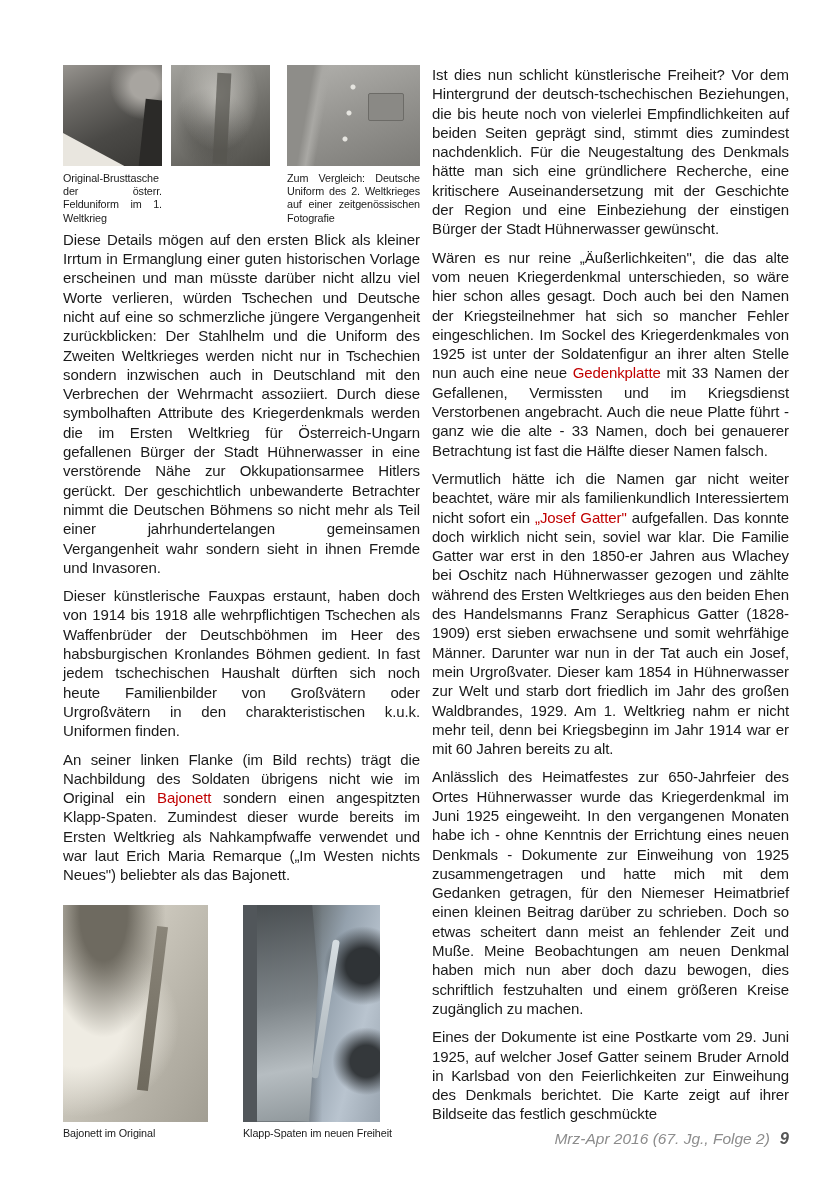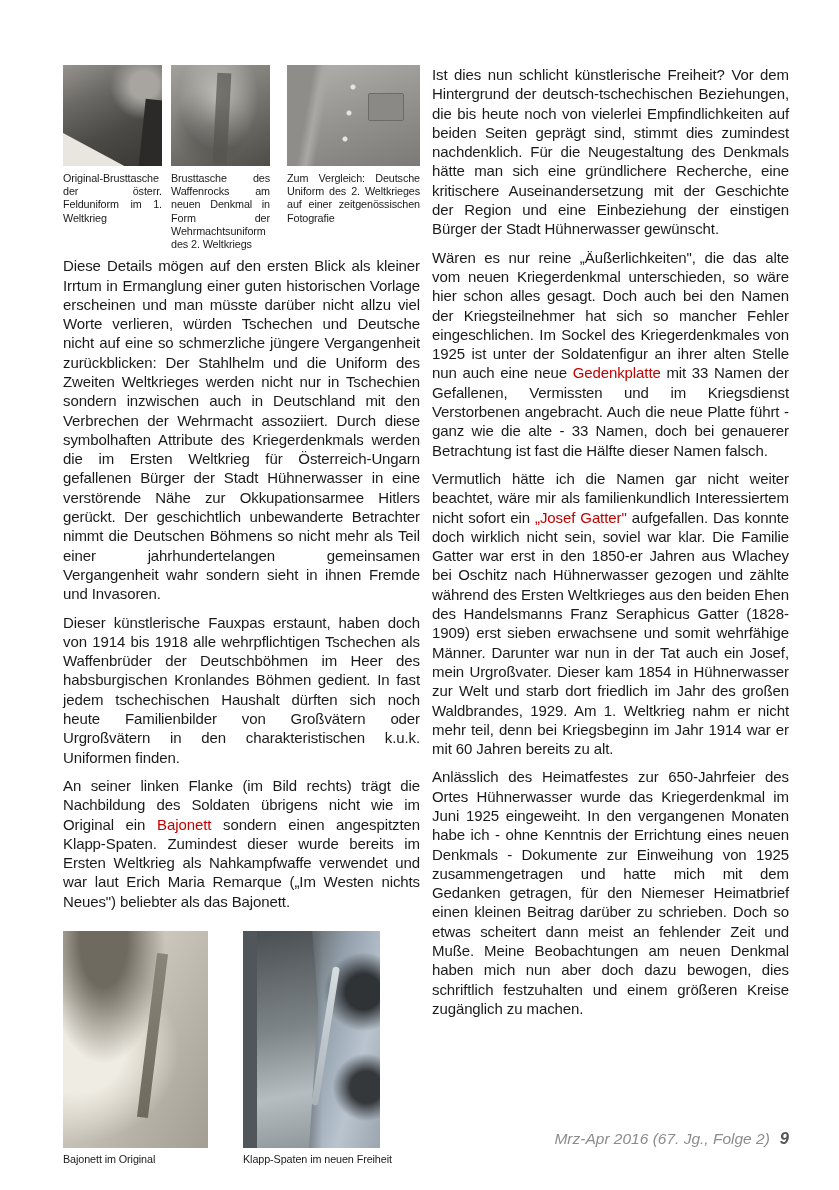--- a/index.html
+++ b/index.html
@@ -100,21 +100,20 @@
 
   <div class="col col-left">
 
     <div class="figrow">
       <figure class="fig1">
         <div class="photo p1"></div>
         <figcaption>Original-Brusttasche der österr. Felduniform im 1. Weltkrieg</figcaption>
       </figure>
       <figure class="fig2">
         <div class="photo p2"></div>
-        <figcaption>Brusttasche des Waffenrocks am neuen Denkmal in Form der Wehrmachtsuniform des 2. Weltkriegs</figcaption>
       </figure>
       <figure class="fig3">
         <div class="photo p3"></div>
         <figcaption>Zum Vergleich: Deutsche Uniform des 2. Weltkrieges auf einer zeitgenössischen Fotografie</figcaption>
       </figure>
     </div>
 
     <div>
         <p class="para"><span>Diese Details mögen auf den ersten Blick als kleiner Irrtum in Ermanglung einer guten historischen Vorlage erscheinen und man müsste darüber nicht allzu viel Worte verlieren, würden Tschechen und Deutsche nicht auf eine so schmerzliche jüngere Vergangenheit zurückblicken: Der Stahlhelm und die Uniform des Zweiten Weltkrieges werden nicht nur in Tschechien sondern inzwischen auch in Deutschland mit den Verbrechen der Wehrmacht assoziiert. Durch diese symbolhaften Attribute des Kriegerdenkmals werden die im Ersten Weltkrieg für Österreich-Ungarn gefallenen Bürger der Stadt Hühnerwasser in eine verstörende Nähe zur Okkupationsarmee Hitlers gerückt. Der geschichtlich unbewanderte Betrachter nimmt die Deutschen Böhmens so nicht mehr als Teil einer jahrhundertelangen gemeinsamen Vergangenheit wahr sondern sieht in ihnen Fremde und Invasoren.</span></p>
         <p class="para"><span>Dieser künstlerische Fauxpas erstaunt, haben doch von 1914 bis 1918 alle wehrpflichtigen Tschechen als Waffenbrüder der Deutschböhmen im Heer des habsburgischen Kronlandes Böhmen gedient. In fast jedem tschechischen Haushalt dürften sich noch heute Familienbilder von Großvätern oder Urgroßvätern in den charakteristischen k.u.k. Uniformen finden.</span></p>
@@ -133,20 +132,21 @@
     </div>
 
   </div>
 
   <div class="col col-right">
     <div>
         <p class="para"><span>Ist dies nun schlicht künstlerische Freiheit? Vor dem Hintergrund der deutsch-tschechischen Beziehungen, die bis heute noch von vielerlei Empfindlichkeiten auf beiden Seiten geprägt sind, stimmt dies zumindest nachdenklich. Für die Neugestaltung des Denkmals hätte man sich eine gründlichere Recherche, eine kritischere Auseinandersetzung mit der Geschichte der Region und eine Einbeziehung der einstigen Bürger der Stadt Hühnerwasser gewünscht.</span></p>
         <p class="para"><span>Wären es nur reine „Äußerlichkeiten", die das alte vom neuen Kriegerdenkmal unterschieden, so wäre hier schon alles gesagt. Doch auch bei den Namen der Kriegsteilnehmer hat sich so mancher Fehler eingeschlichen. Im Sockel des Kriegerdenkmales von 1925 ist unter der Soldatenfigur an ihrer alten Stelle nun auch eine neue </span><span style="color: rgb(192, 0, 0);">Gedenkplatte</span><span> mit 33 Namen der Gefallenen, Vermissten und im Kriegsdienst Verstorbenen angebracht. Auch die neue Platte führt - ganz wie die alte - 33 Namen, doch bei genauerer Betrachtung ist fast die Hälfte dieser Namen falsch.</span></p>
         <p class="para"><span>Vermutlich hätte ich die Namen gar nicht weiter beachtet, wäre mir als familienkundlich Interessiertem nicht sofort ein </span><span style="color: rgb(192, 0, 0);">„Josef Gatter"</span><span> aufgefallen. Das konnte doch wirklich nicht sein, soviel war klar. Die Familie Gatter war erst in den 1850-er Jahren aus Wlachey bei Oschitz nach Hühnerwasser gezogen und zählte während des Ersten Weltkrieges aus den beiden Ehen des Handelsmanns Franz Seraphicus Gatter (1828-1909) erst sieben erwachsene und somit wehrfähige Männer. Darunter war nun in der Tat auch ein Josef, mein Urgroßvater. Dieser kam 1854 in Hühnerwasser zur Welt und starb dort friedlich im Jahr des großen Waldbrandes, 1929. Am 1. Weltkrieg nahm er nicht mehr teil, denn bei Kriegsbeginn im Jahr 1914 war er mit 60 Jahren bereits zu alt.</span></p>
         <p class="para"><span>Anlässlich des Heimatfestes zur 650-Jahrfeier des Ortes Hühnerwasser wurde das Kriegerdenkmal im Juni 1925 eingeweiht. In den vergangenen Monaten habe ich - ohne Kenntnis der Errichtung eines neuen Denkmals - Dokumente zur Einweihung von 1925 zusammengetragen und hatte mich mit dem Gedanken getragen, für den Niemeser Heimatbrief einen kleinen Beitrag darüber zu schrieben. Doch so etwas scheitert dann meist an fehlender Zeit und Muße. Meine Beobachtungen am neuen Denkmal haben mich nun aber doch dazu bewogen, dies schriftlich festzuhalten und einem größeren Kreise zugänglich zu machen.</span></p>
+        <p class="para"><span>Eines der Dokumente ist eine Postkarte vom 29. Juni 1925, auf welcher Josef Gatter seinem Bruder Arnold in Karlsbad von den Feierlichkeiten zur Einweihung des Denkmals berichtet. Die Karte zeigt auf ihrer Bildseite das festlich geschmückte</span></p>
       </div>
   </div>
 
   <div class="footer">
     <span class="issue">Mrz-Apr 2016 (67. Jg., Folge 2)</span><span class="pagenum">9</span>
   </div>
 
 </div>
 
 </body></html>

